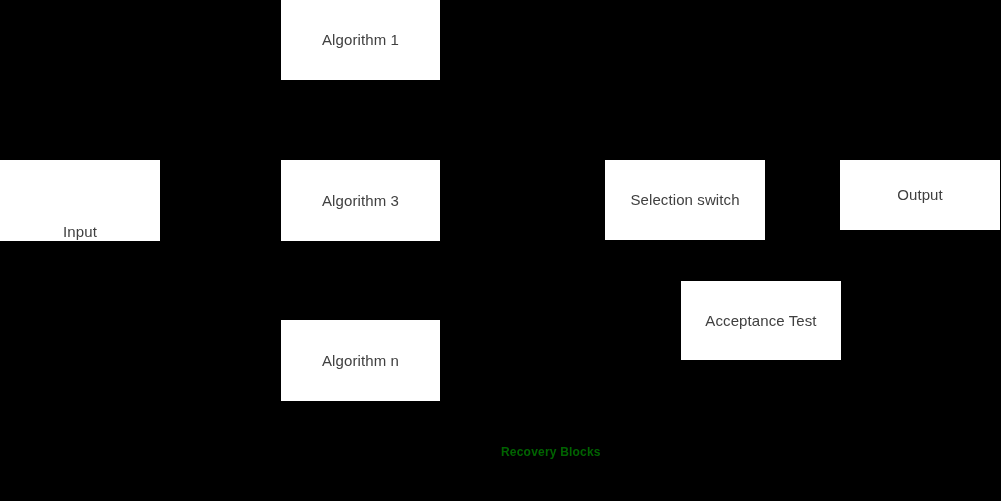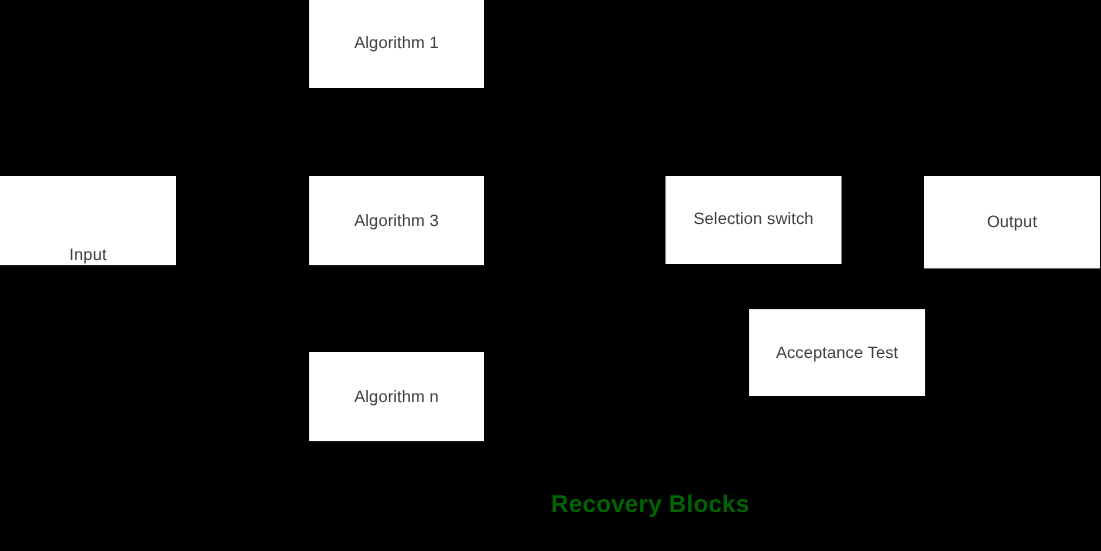--- a/index.html
+++ b/index.html
@@ -29,32 +29,32 @@
     color: #404040;
     font-size: 15px;
     font-weight: 400;
     line-height: 1.2;
     letter-spacing: 0.1px;
     white-space: nowrap;
   }
   .caption {
     position: absolute;
     color: #006400;
-    font-size: 22px;
+    font-size: 12px;
     font-weight: bold;
     white-space: nowrap;
     letter-spacing: 0.2px;
   }
 
   
   .n-algorithm-1      { left: 281px; top: 0px;   width: 159px; height: 80px; }
   .n-input            { left: 0px;   top: 160px; width: 160px; height: 81px; align-items: flex-end; }
   .n-algorithm-2      { left: 281px; top: 160px; width: 159px; height: 81px; }
   .n-selection-switch { left: 561px; top: 160px; width: 160px; height: 80px; margin-left: 44px; }
-  .n-output           { left: 840px; top: 160px; width: 160px; height: 84px; }
+  .n-output           { left: 840px; top: 160px; width: 160px; height: 70px; }
   .n-acceptance-test  { left: 681px; top: 281px; width: 160px; height: 79px; }
   .n-algorithm-n      { left: 281px; top: 320px; width: 159px; height: 81px; }
 
   .c-recovery-blocks  { left: 501px; top: 445px; }
 </style>
 </head>
 <body>
 
 <div id="canvas">
 

